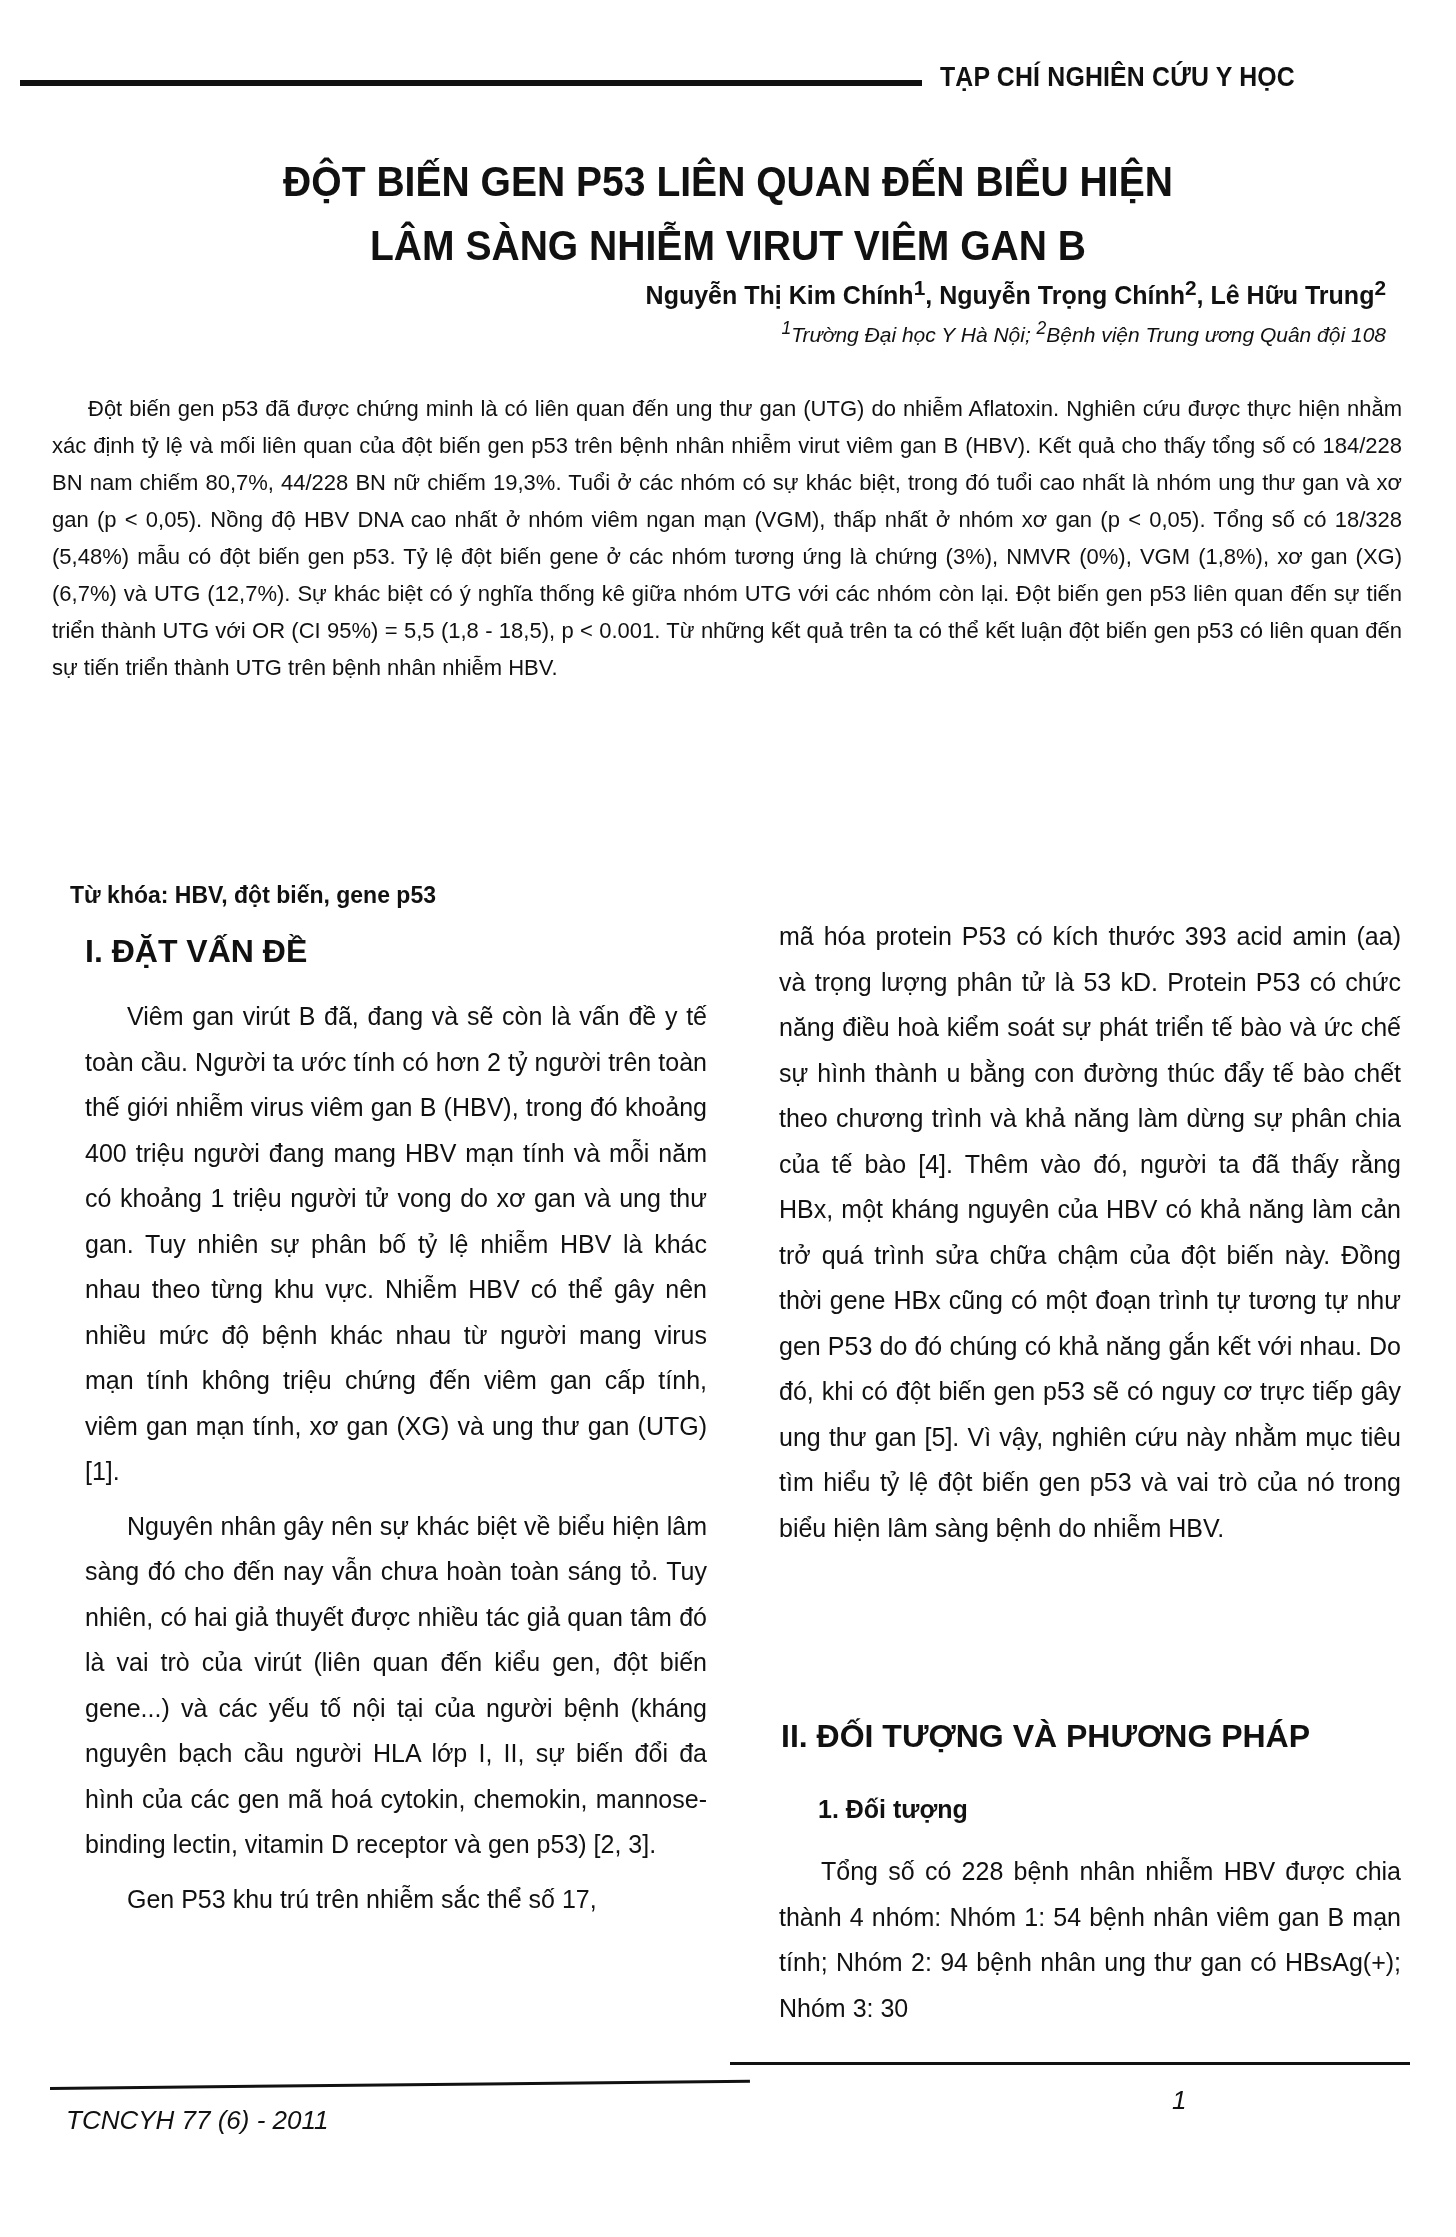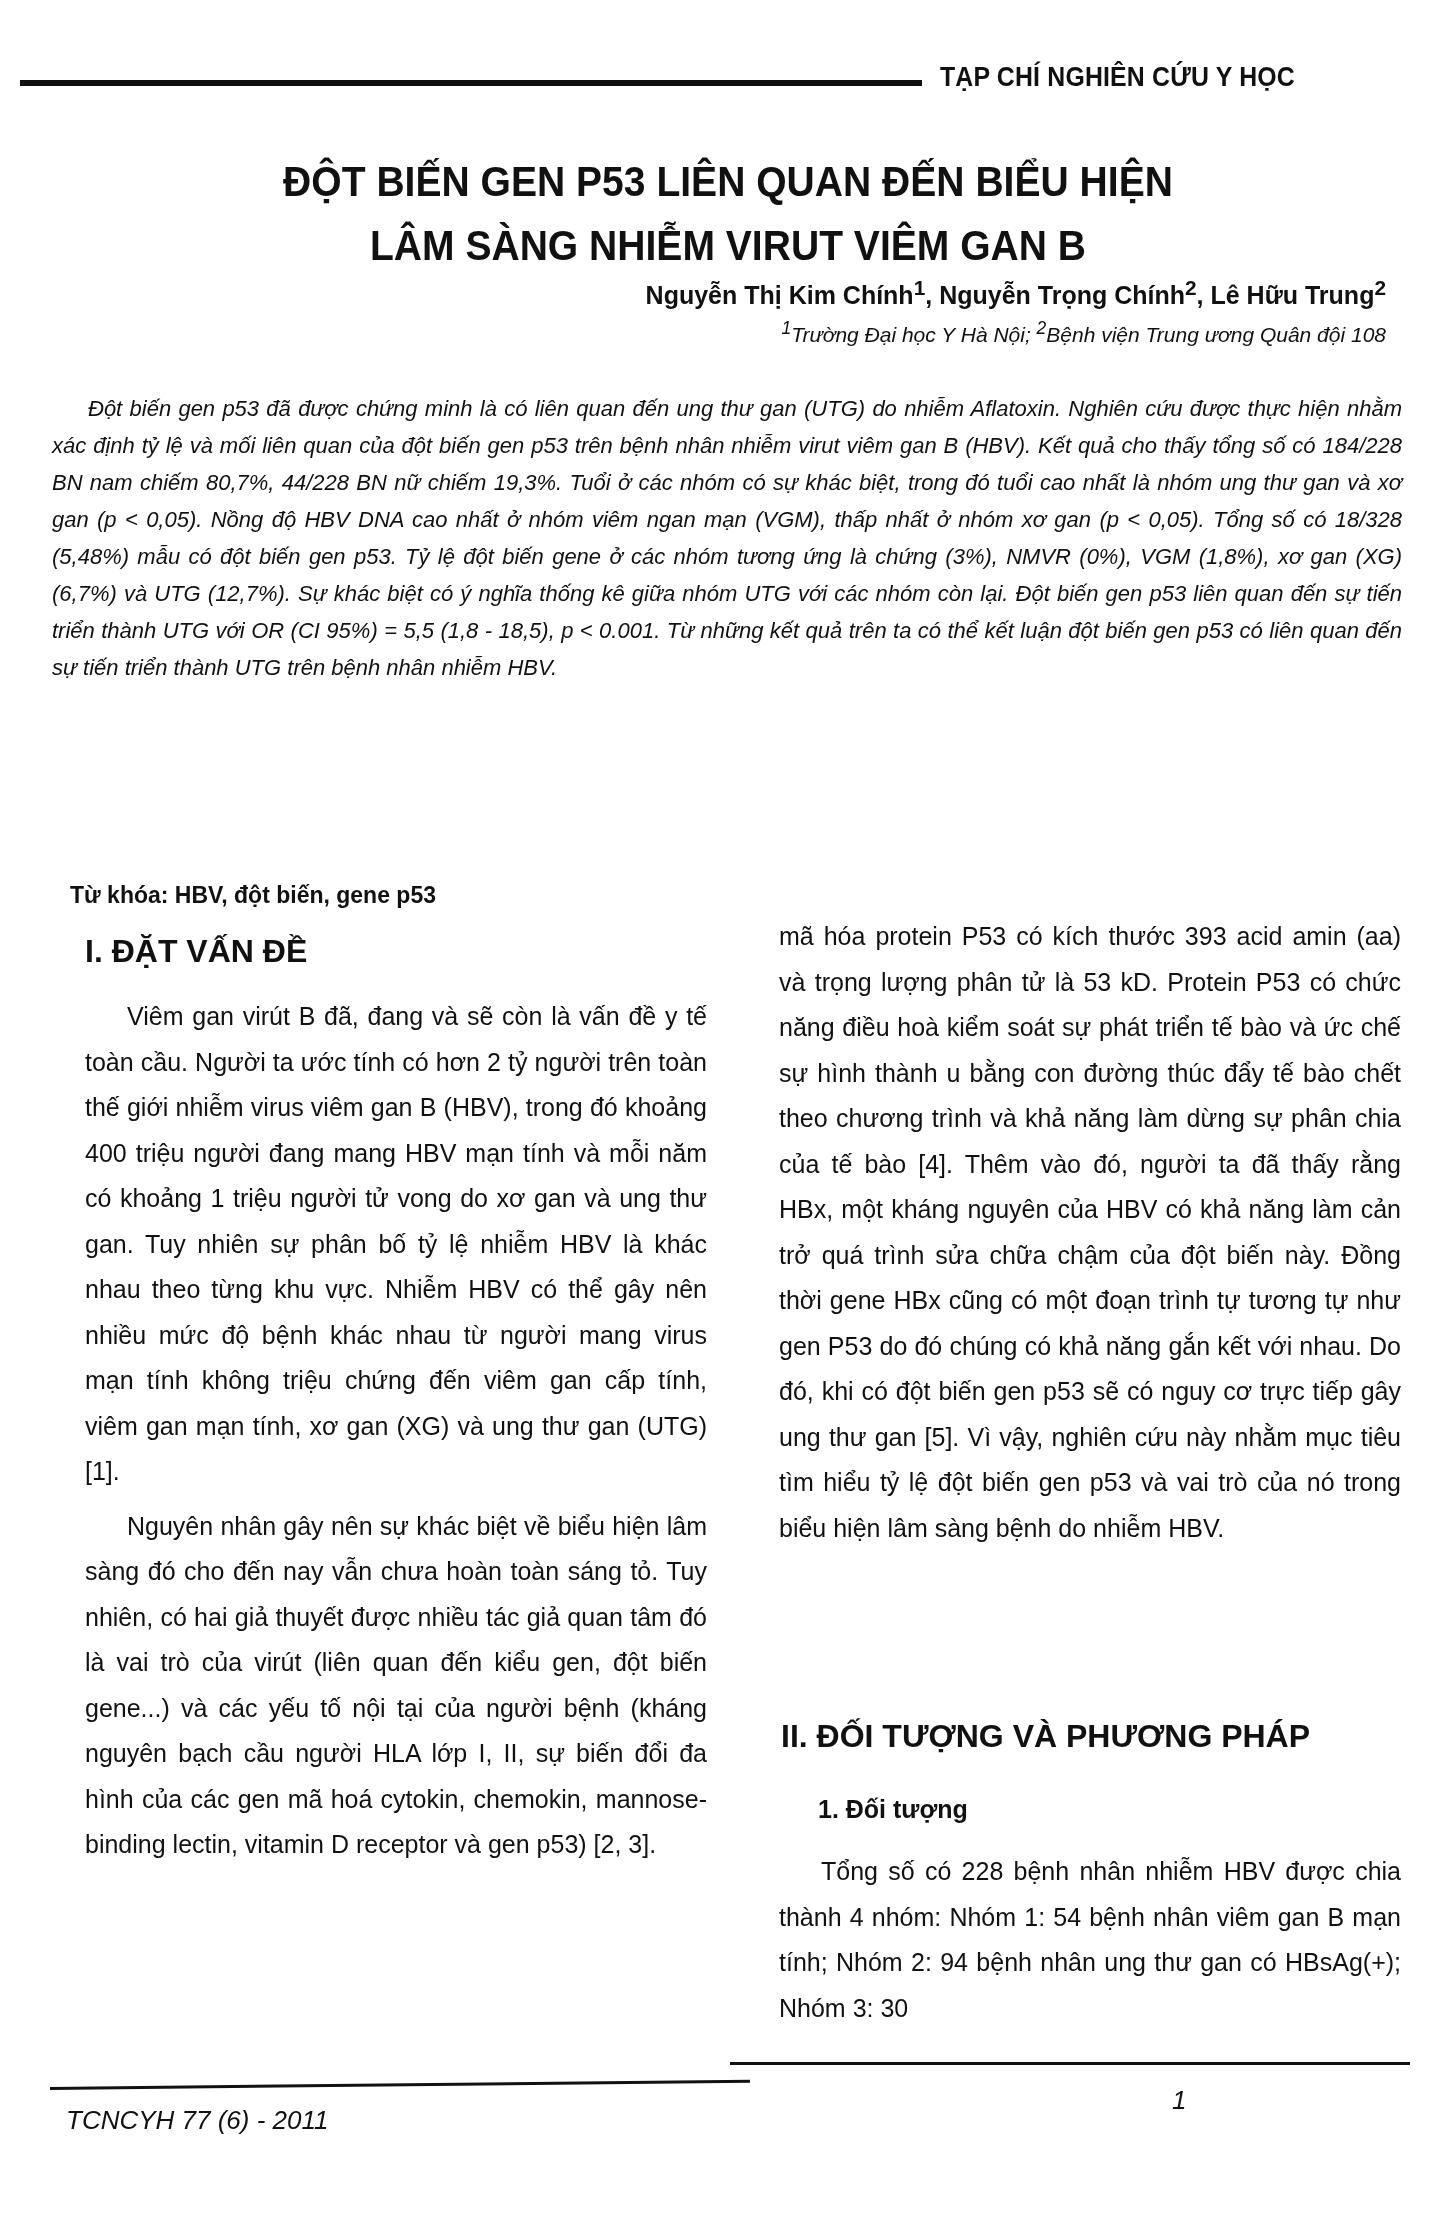--- a/index.html
+++ b/index.html
@@ -19,21 +19,21 @@
     left: 0; width: 1456px; top: 150px; text-align: center; font-weight: bold;
     font-size: 42px; line-height: 64px; transform: scaleX(0.93);
   }
   .authors {
     right: 70px; top: 276px; font-size: 25px; font-weight: bold; text-align: right;
   }
   .affil {
     right: 70px; top: 318px; font-size: 21px; font-style: italic; text-align: right;
   }
   .abstract {
-    left: 52px; width: 1350px; top: 390px; font-size: 22px; font-style: italic;
+    left: 52px; width: 1350px; top: 390px; font-size: 22px; 
     line-height: 37px; text-align: justify; text-indent: 36px;
   }
   .keywords { left: 70px; top: 882px; font-size: 23px; font-weight: bold; }
   .col { width: 640px; font-size: 25px; line-height: 45.5px; text-align: justify; }
   .col p { margin: 9px; text-indent: 42px; }
   .col-left { left: 76px; top: 985px; }
   .col-right { left: 770px; top: 905px; }
   .section-h { font-size: 32px; font-weight: bold; line-height: 40px; margin: 11px; }
   .sec1 { left: 74px; top: 920px; }
   .sec2 { left: 770px; top: 1705px; }
@@ -72,20 +72,21 @@
 
 <div class="abs abstract">Đột biến gen p53 đã được chứng minh là có liên quan đến ung thư gan (UTG) do nhiễm Aflatoxin. Nghiên cứu được thực hiện nhằm xác định tỷ lệ và mối liên quan của đột biến gen p53 trên bệnh nhân nhiễm virut viêm gan B (HBV). Kết quả cho thấy tổng số có 184/228 BN nam chiếm 80,7%, 44/228 BN nữ chiếm 19,3%. Tuổi ở các nhóm có sự khác biệt, trong đó tuổi cao nhất là nhóm ung thư gan và xơ gan (p &lt; 0,05). Nồng độ HBV DNA cao nhất ở nhóm viêm ngan mạn (VGM), thấp nhất ở nhóm xơ gan (p &lt; 0,05). Tổng số có 18/328 (5,48%) mẫu có đột biến gen p53. Tỷ lệ đột biến gene ở các nhóm tương ứng là chứng (3%), NMVR (0%), VGM (1,8%), xơ gan (XG) (6,7%) và UTG (12,7%). Sự khác biệt có ý nghĩa thống kê giữa nhóm UTG với các nhóm còn lại. Đột biến gen p53 liên quan đến sự tiến triển thành UTG với OR (CI 95%) = 5,5 (1,8 - 18,5), p &lt; 0.001. Từ những kết quả trên ta có thể kết luận đột biến gen p53 có liên quan đến sự tiến triển thành UTG trên bệnh nhân nhiễm HBV.</div>
 
 <div class="abs keywords">Từ khóa: HBV, đột biến, gene p53</div>
 
 <h2 class="abs section-h sec1">I. ĐẶT VẤN ĐỀ</h2>
 
 <div class="abs col col-left">
   <p>Viêm gan virút B đã, đang và sẽ còn là vấn đề y tế toàn cầu. Người ta ước tính có hơn 2 tỷ người trên toàn thế giới nhiễm virus viêm gan B (HBV), trong đó khoảng 400 triệu người đang mang HBV mạn tính và mỗi năm có khoảng 1 triệu người tử vong do xơ gan và ung thư gan. Tuy nhiên sự phân bố tỷ lệ nhiễm HBV là khác nhau theo từng khu vực. Nhiễm HBV có thể gây nên nhiều mức độ bệnh khác nhau từ người mang virus mạn tính không triệu chứng đến viêm gan cấp tính, viêm gan mạn tính, xơ gan (XG) và ung thư gan (UTG) [1].</p>
   <p>Nguyên nhân gây nên sự khác biệt về biểu hiện lâm sàng đó cho đến nay vẫn chưa hoàn toàn sáng tỏ. Tuy nhiên, có hai giả thuyết được nhiều tác giả quan tâm đó là vai trò của virút (liên quan đến kiểu gen, đột biến gene...) và các yếu tố nội tại của người bệnh (kháng nguyên bạch cầu người HLA lớp I, II, sự biến đổi đa hình của các gen mã hoá cytokin, chemokin, mannose-binding lectin, vitamin D receptor và gen p53) [2, 3].</p>
+  <p>Gen P53 khu trú trên nhiễm sắc thể số 17,</p>
 </div>
 
 <div class="abs col col-right">
   <p style="text-indent:0">mã hóa protein P53 có kích thước 393 acid amin (aa) và trọng lượng phân tử là 53 kD. Protein P53 có chức năng điều hoà kiểm soát sự phát triển tế bào và ức chế sự hình thành u bằng con đường thúc đẩy tế bào chết theo chương trình và khả năng làm dừng sự phân chia của tế bào [4]. Thêm vào đó, người ta đã thấy rằng HBx, một kháng nguyên của HBV có khả năng làm cản trở quá trình sửa chữa chậm của đột biến này. Đồng thời gene HBx cũng có một đoạn trình tự tương tự như gen P53 do đó chúng có khả năng gắn kết với nhau. Do đó, khi có đột biến gen p53 sẽ có nguy cơ trực tiếp gây ung thư gan [5]. Vì vậy, nghiên cứu này nhằm mục tiêu tìm hiểu tỷ lệ đột biến gen p53 và vai trò của nó trong biểu hiện lâm sàng bệnh do nhiễm HBV.</p>
 </div>
 
 <h2 class="abs section-h sec2">II. ĐỐI TƯỢNG VÀ PHƯƠNG PHÁP</h2>
 <div class="abs subsec">1. Đối tượng</div>
 
 <div class="abs col col-right2">

